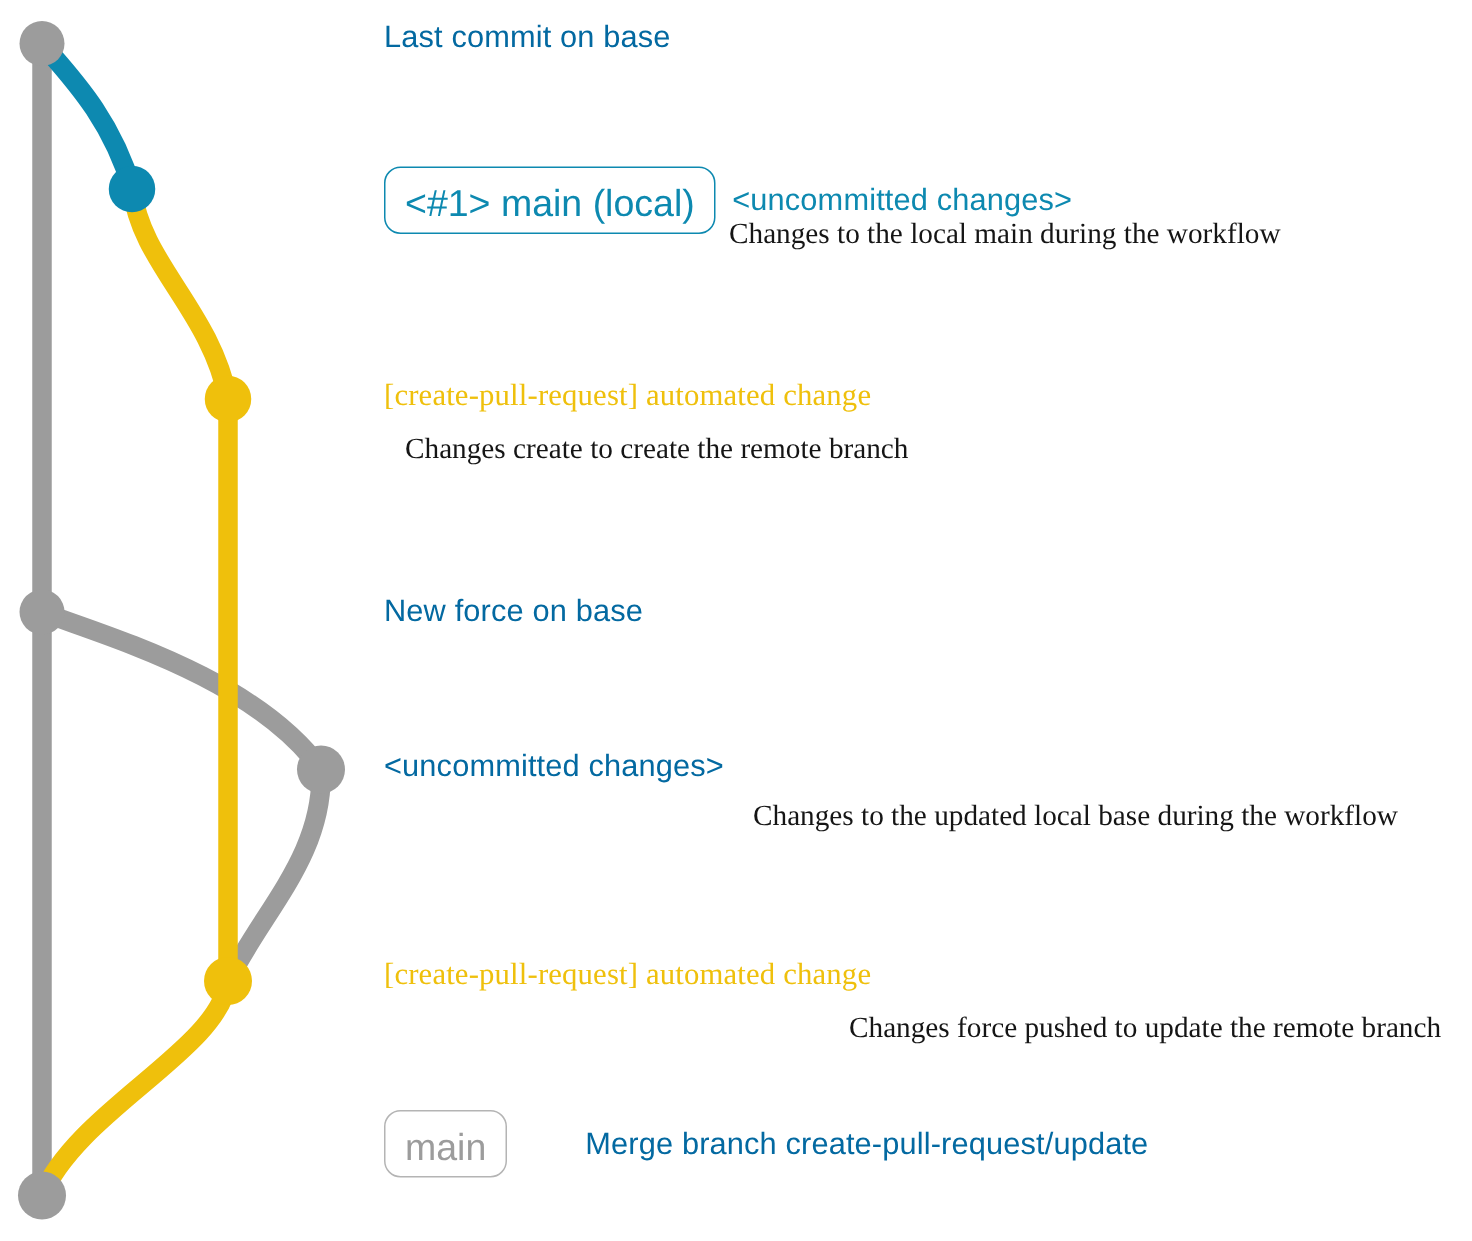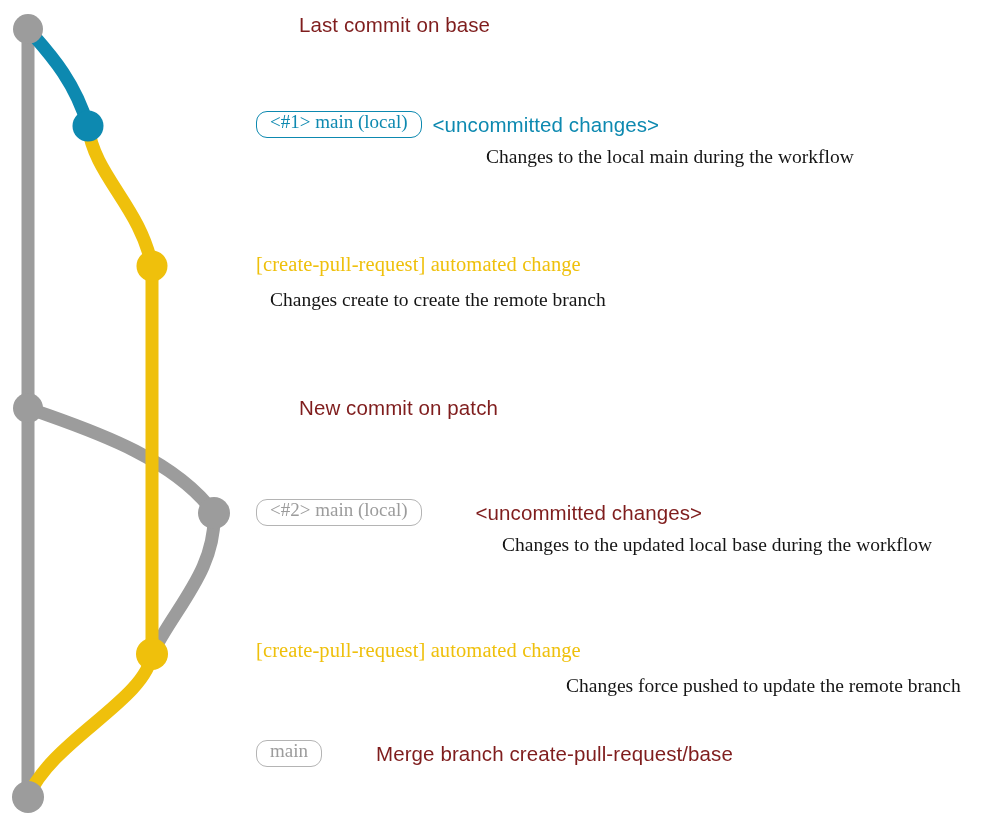--- a/index.html
+++ b/index.html
@@ -30,37 +30,36 @@
     display: flex;
     align-items: center;
     white-space: nowrap;
   }
 
   .commit-title {
     font-family: "Liberation Sans", sans-serif;
     font-size: 20.5px;
     letter-spacing: 0.1px;
   }
-  .commit-title.gray  { color: #7f1d1d; margin-left: 43px; }
+  .commit-title.gray  { color: #0369a1; }
   .commit-title.teal  { color: #0d89b0; }
   .commit-title.amber { color: #efc00c; font-family: Liberation Serif, serif; }
 
   .ref-chip {
     display: inline-flex;
     align-items: center;
     justify-content: center;
     border: 1.6px solid currentColor;
     border-radius: 11px;
-    padding: 0 13px 6px 13px;
-    font-size: 19px;
+    padding: 12px 13px 6px 13px;
+    font-size: 25px;
     line-height: 1;
     margin-right: 11px;
     background: #ffffff;
     box-sizing: border-box;
-    font-family: Liberation Serif, serif;
   }
   .ref-chip.gray  { color: #9c9c9c; border-color: #b4b4b4; }
   .ref-chip.teal  { color: #0d89b0; border-color: #0d89b0; }
   .ref-chip.amber { color: #efc00c; border-color: #efc00c; }
 
   .desc {
     position: absolute;
     font-family: "Liberation Serif", serif;
     font-size: 19.5px;
     color: #151515;
@@ -104,30 +103,29 @@
   <span class="commit-title teal">&lt;uncommitted changes&gt;</span>
 </div>
 <div class="desc" style="left:486px; top:146px;">Changes to the local main during the workflow</div>
 
 <div class="row" style="left:256px; top:253px;">
   <span class="commit-title amber">[create-pull-request] automated change</span>
 </div>
 <div class="desc" style="left:270px; top:289px;">Changes create to create the remote branch</div>
 
 <div class="row" style="left:256px; top:396px;">
-  <span class="commit-title gray">New commit on patch</span>
+  <span class="commit-title gray">New force on base</span>
 </div>
 
 <div class="row" style="left:256px; top:499px;">
-  <span class="ref-chip gray">&lt;#2&gt; main (local)</span>
   <span class="commit-title gray">&lt;uncommitted changes&gt;</span>
 </div>
 <div class="desc" style="left:502px; top:534px;">Changes to the updated local base during the workflow</div>
 
 <div class="row" style="left:256px; top:639px;">
   <span class="commit-title amber">[create-pull-request] automated change</span>
 </div>
 <div class="desc" style="left:566px; top:675px;">Changes force pushed to update the remote branch</div>
 
-<div class="row" style="left:256px; top:740px;">
+<div class="row" style="left:256px; top:740px;gap:41px;">
   <span class="ref-chip gray">main</span>
-  <span class="commit-title gray">Merge branch create-pull-request/base</span>
+  <span class="commit-title gray">Merge branch create-pull-request/update</span>
 </div>
 
 </body></html>

